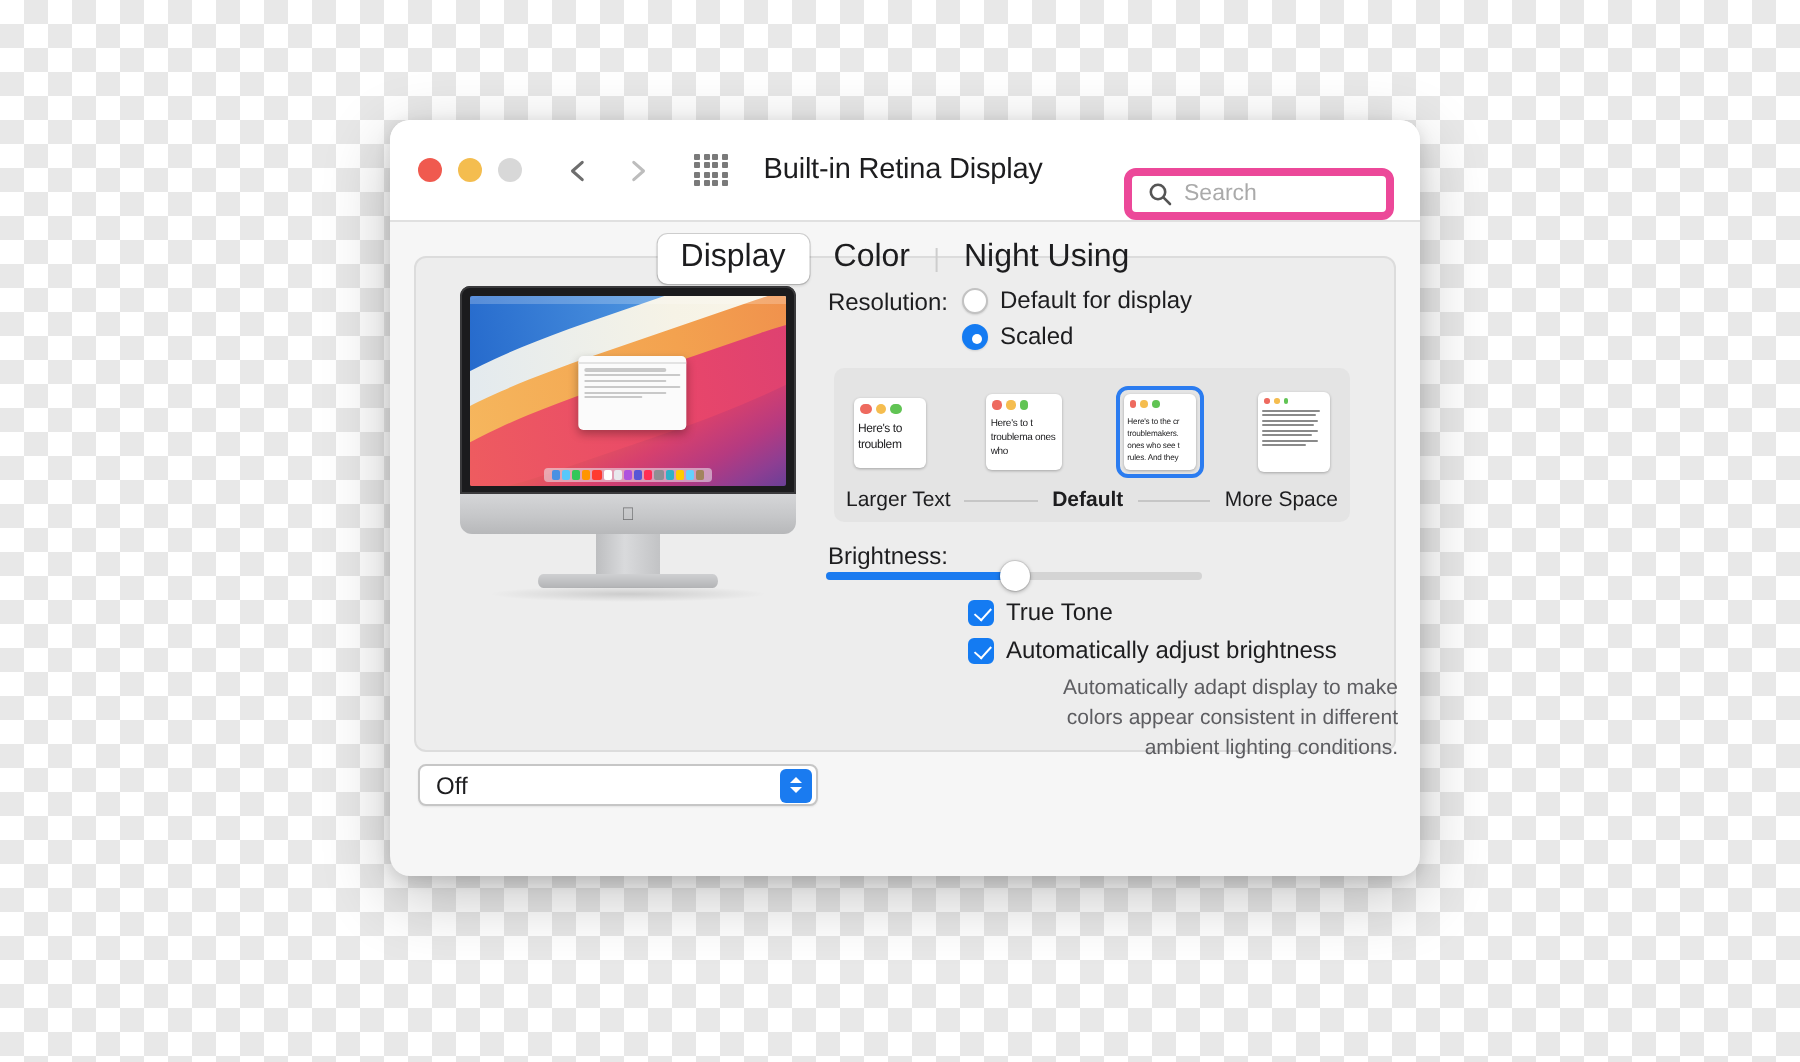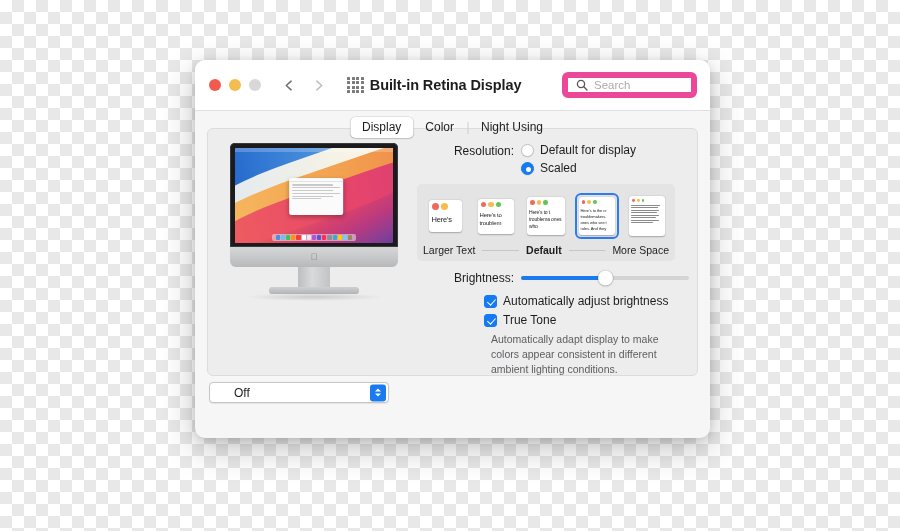--- a/index.html
+++ b/index.html
@@ -54,35 +54,35 @@
   .gridicon {
     margin-left: 22px;
     display: grid;
     grid-template-columns: repeat(4, 3px);
     grid-template-rows: repeat(4, 3px);
     gap: 1.6px;
   }
   .gridicon i { background: #7a7a7a; border-radius: 0.5px; display: block; width: 3px; height: 3px; }
 
   .wintitle {
-    margin-left: 6px;
+    margin-left: 18px;
     font-size: 14.5px;
-    font-weight: bold;
+    font-weight: normal;
     color: #1d1d1f;
     letter-spacing: -0.1px;
   }
 
   .searchbox {
     position: absolute;
     right: 13px;
-    top: 12px;
+    top: 24px;
     width: 135px;
     height: 26px;
     border-radius: 6px;
-    border: 6px solid #ec4899;
+    border: 4px solid #ec4899;
     background: #fff;
     display: flex;
     align-items: center;
     padding: 0 8px;
     gap: 6px;
   }
   .searchbox svg { flex: none; }
   .searchbox .ph { font-size: 11.5px; color: #aaaaaa; }
 
   
@@ -93,21 +93,21 @@
   }
   .tabs {
     position: absolute;
     left: 50%;
     transform: translateX(-50%);
     top: 6px;
     display: flex;
     align-items: center;
     gap: 0px;
     background: transparent;
-    font-size: 12px;
+    font-size: 16px;
     color: #1d1d1f;
     z-index: 5;
   }
   .tab {
     padding: 3px 12px 4px;
     border-radius: 5px;
     white-space: nowrap;
   }
   .tab.active {
     background: #ffffff;
@@ -238,21 +238,21 @@
     background: radial-gradient(ellipse at center, rgba(0,0,0,0.14), rgba(0,0,0,0) 70%);
   }
 
   
   .controls { position: absolute; left: 205px; top: 14px; right: 8px; }
 
   .row { display: flex; margin-bottom: 3px; }
   .lbl {
     font-size: 12px; color: #1d1d1f;
     text-align: right; width: 68px; flex: none;
-    padding-right: 7px; padding-top: 1px; margin-left: 40px;
+    padding-right: 7px; padding-top: 1px;
   }
   .radio-col { display: flex; flex-direction: column; gap: 4px; }
   .radio-item { display: flex; align-items: center; gap: 6px; font-size: 12px; color: #1d1d1f; }
   .radio {
     width: 13px; height: 13px; border-radius: 50%;
     background: #fff; border: 0.5px solid #c2c2c2;
     box-shadow: 0 0.5px 1px rgba(0,0,0,0.12);
     flex: none; position: relative;
   }
   .radio.on { background: #147bf2; border-color: #147bf2; }
@@ -326,21 +326,21 @@
 
   .note {
     margin-top: 7px;
     font-size: 10.5px;
     color: #6e6e73;
     text-align: center;
     width: 262px;
   }
 
   
-  .bright-row { display: flex; align-items: center; margin-top: 9px; }
+  .bright-row { display: flex; align-items: flex-start; margin-top: 9px; flex-direction: column; }
   .slider { position: relative; width: 188px; height: 4px; margin-top: 1px; }
   .slider .track { position: absolute; left: 0; top: 0; width: 100%; height: 4px; background: #d4d4d4; border-radius: 2px; }
   .slider .fill { position: absolute; left: 0; top: 0; height: 4px; background: #1a7bf0; border-radius: 2px; }
   .slider .knob {
     position: absolute; top: 50%; width: 15px; height: 15px;
     margin-left: -7.5px; transform: translateY(-50%);
     background: #fff; border-radius: 50%;
     box-shadow: 0 0.5px 2px rgba(0,0,0,0.35), 0 0 0 0.5px rgba(0,0,0,0.08);
   }
 
@@ -354,36 +354,36 @@
   }
   .cbox.on { background: #147bf2; border-color: #147bf2; }
   .cbox.on::after {
     content: ""; position: absolute;
     left: 4px; top: 1.2px; width: 3.6px; height: 7px;
     border: solid #fff; border-width: 0 1.7px 1.7px 0;
     transform: rotate(42deg);
   }
   .desc {
     font-size: 10.5px; color: #5d5d61;
-    line-height: 1.45; margin-left: 7px; width: 196px;
+    line-height: 1.45; margin-left: 19px; width: 196px; text-align: right;
   }
 
   
   .footer { position: absolute; left: 0; top: 322px; width: 100%; }
   .airplay-row { display: flex; align-items: center; padding: 0 14px; }
   .airplay-lbl { font-size: 12px; color: #1d1d1f; width: 86px; text-align: right; padding-right: 8px; }
   .popup {
     position: relative;
-    width: 180px; height: 21px;
+    width: 200px; height: 21px;
     background: #fff;
     border: 0.5px solid #c6c6c6;
     border-radius: 4px;
     box-shadow: 0 0.5px 1px rgba(0,0,0,0.08);
     display: flex; align-items: center;
-    padding-left: 24px;
+    padding-left: 8px;
     font-size: 12px; color: #1d1d1f;
   }
   .stepper {
     position: absolute; right: 2px; top: 50%;
     transform: translateY(-50%);
     width: 16px; height: 17px;
     background: #1a7bf0;
     border-radius: 3px;
     display: flex; flex-direction: column;
     align-items: center; justify-content: center;
@@ -522,29 +522,20 @@
           <label class="radio-item">
             <span class="radio on"></span>
             <span>Scaled</span>
           </label>
         </div>
       </div>
 
       <div class="scaled-box">
         <div class="thumbs">
 
-          <div class="thumb-wrap">
-            <div class="thumb t1">
-              <div class="tbar">
-                  <i class="dot-r"></i>
-                  <i class="dot-y"></i>
-                </div>
-              <div class="txt">Here's</div>
-            </div>
-          </div>
 
           <div class="thumb-wrap">
             <div class="thumb t2">
               <div class="tbar">
                   <i class="dot-r"></i>
                   <i class="dot-y"></i>
                   <i class="dot-g"></i>
                 </div>
               <div class="txt">Here's to troublem</div>
             </div>
@@ -609,25 +600,25 @@
         <div class="slider">
           <div class="track"></div>
           <div class="fill" id="bright-fill" style="width: 50%;"></div>
           <div class="knob" id="bright-knob" style="left: 50%;"></div>
         </div>
       </div>
 
       <div class="checks">
         <label class="check-item">
           <span class="cbox on"></span>
-          <span>Automatically adjust brightness</span>
+          <span>True Tone</span>
         </label>
         <label class="check-item">
           <span class="cbox on"></span>
-          <span>True Tone</span>
+          <span>Automatically adjust brightness</span>
         </label>
         <div class="desc">Automatically adapt display to make colors appear consistent in different ambient lighting conditions.</div>
       </div>
 
     </div>
   </div>
 
   <div class="footer">
     <div class="airplay-row">
       <div class="popup">

